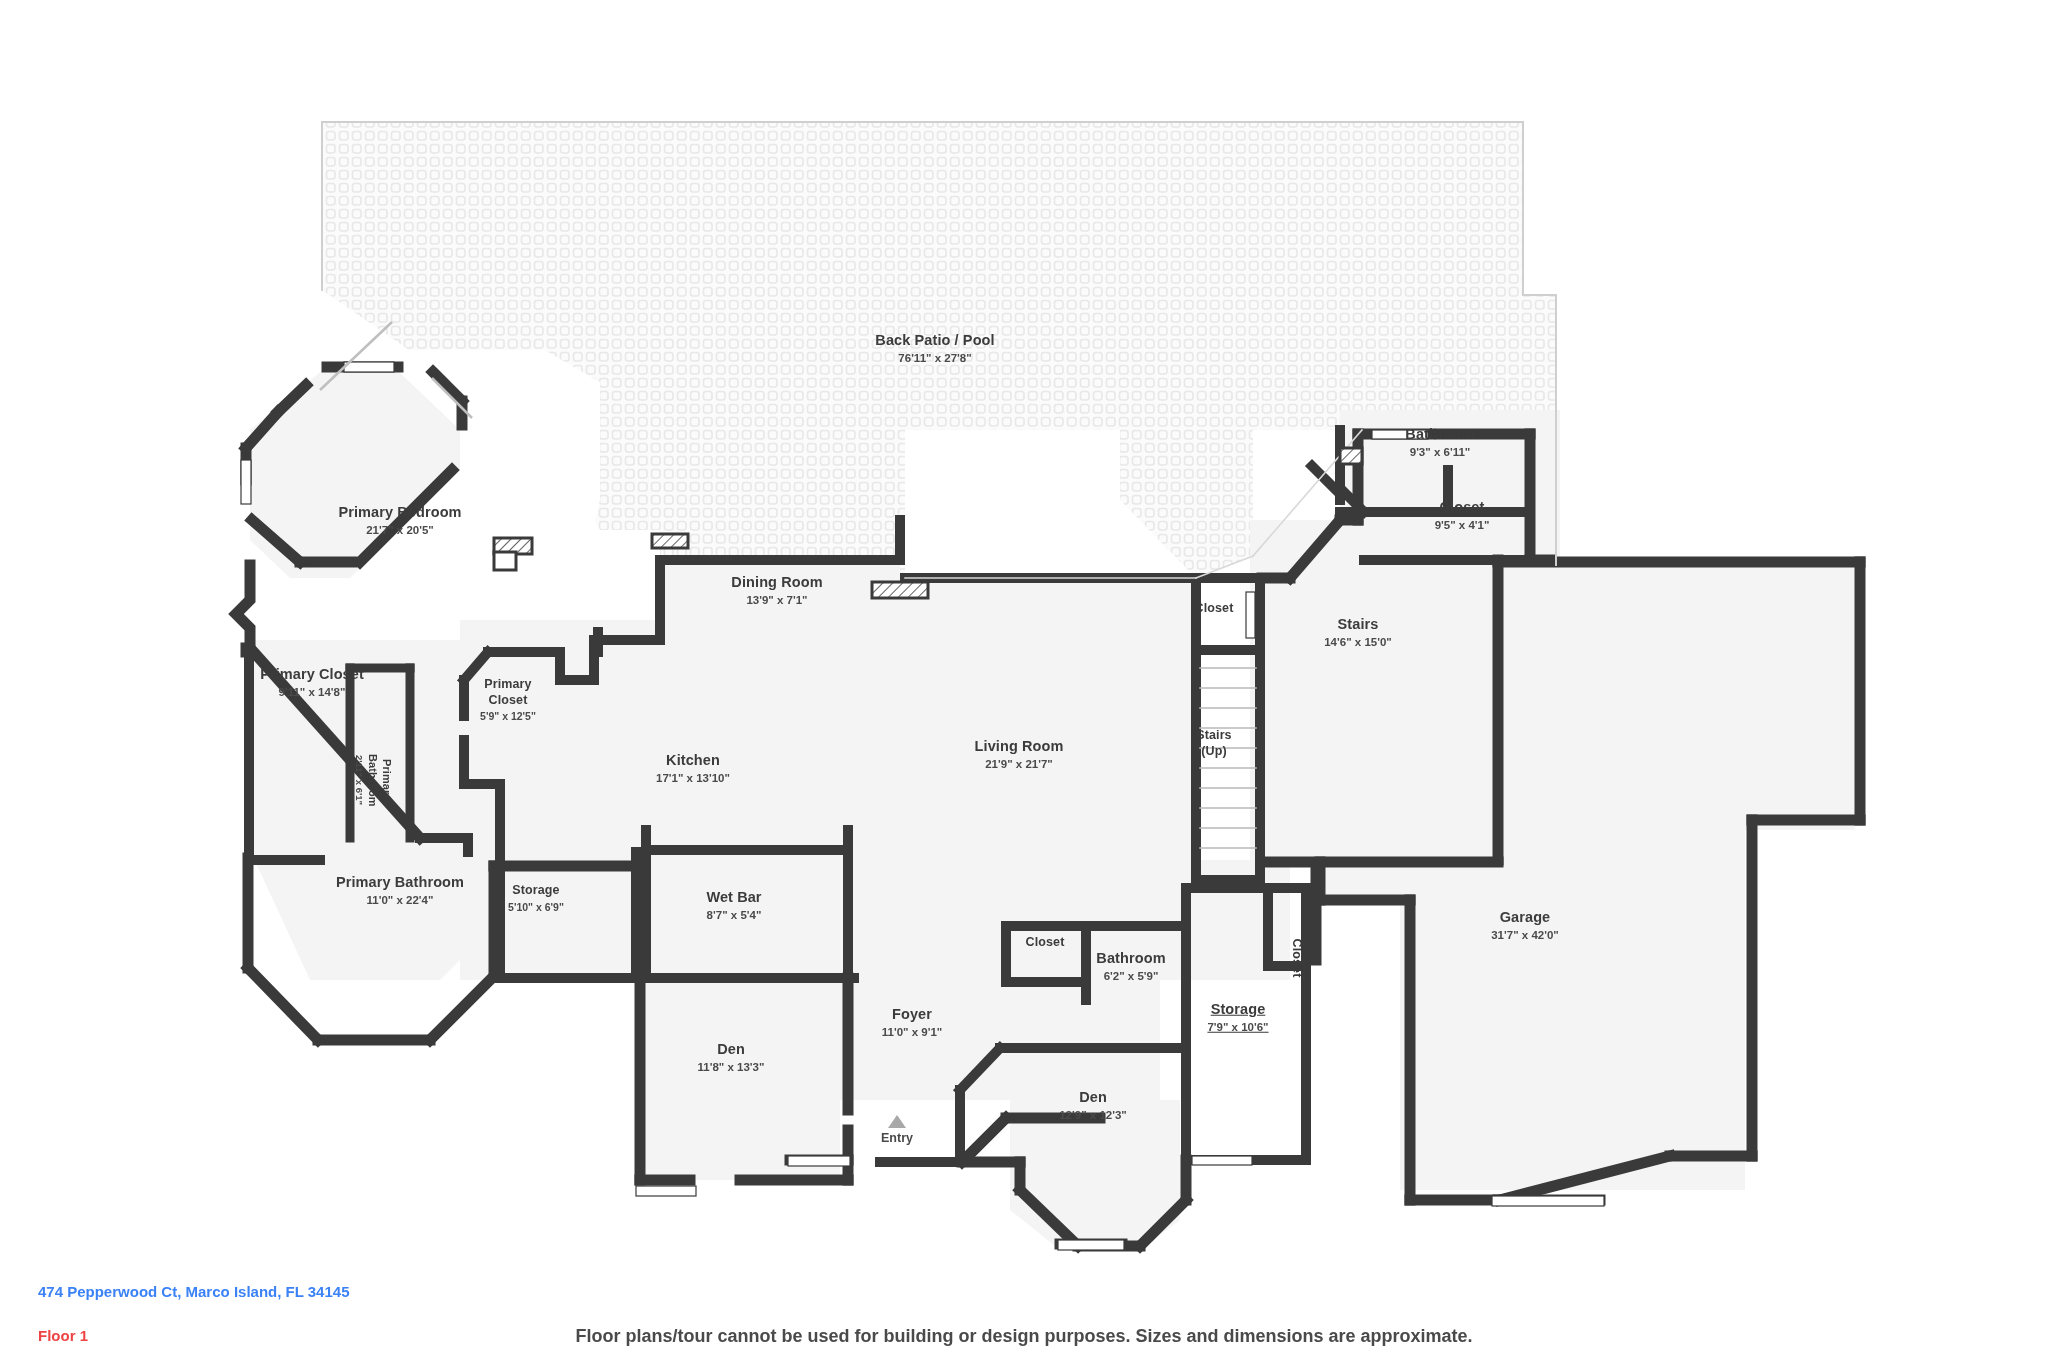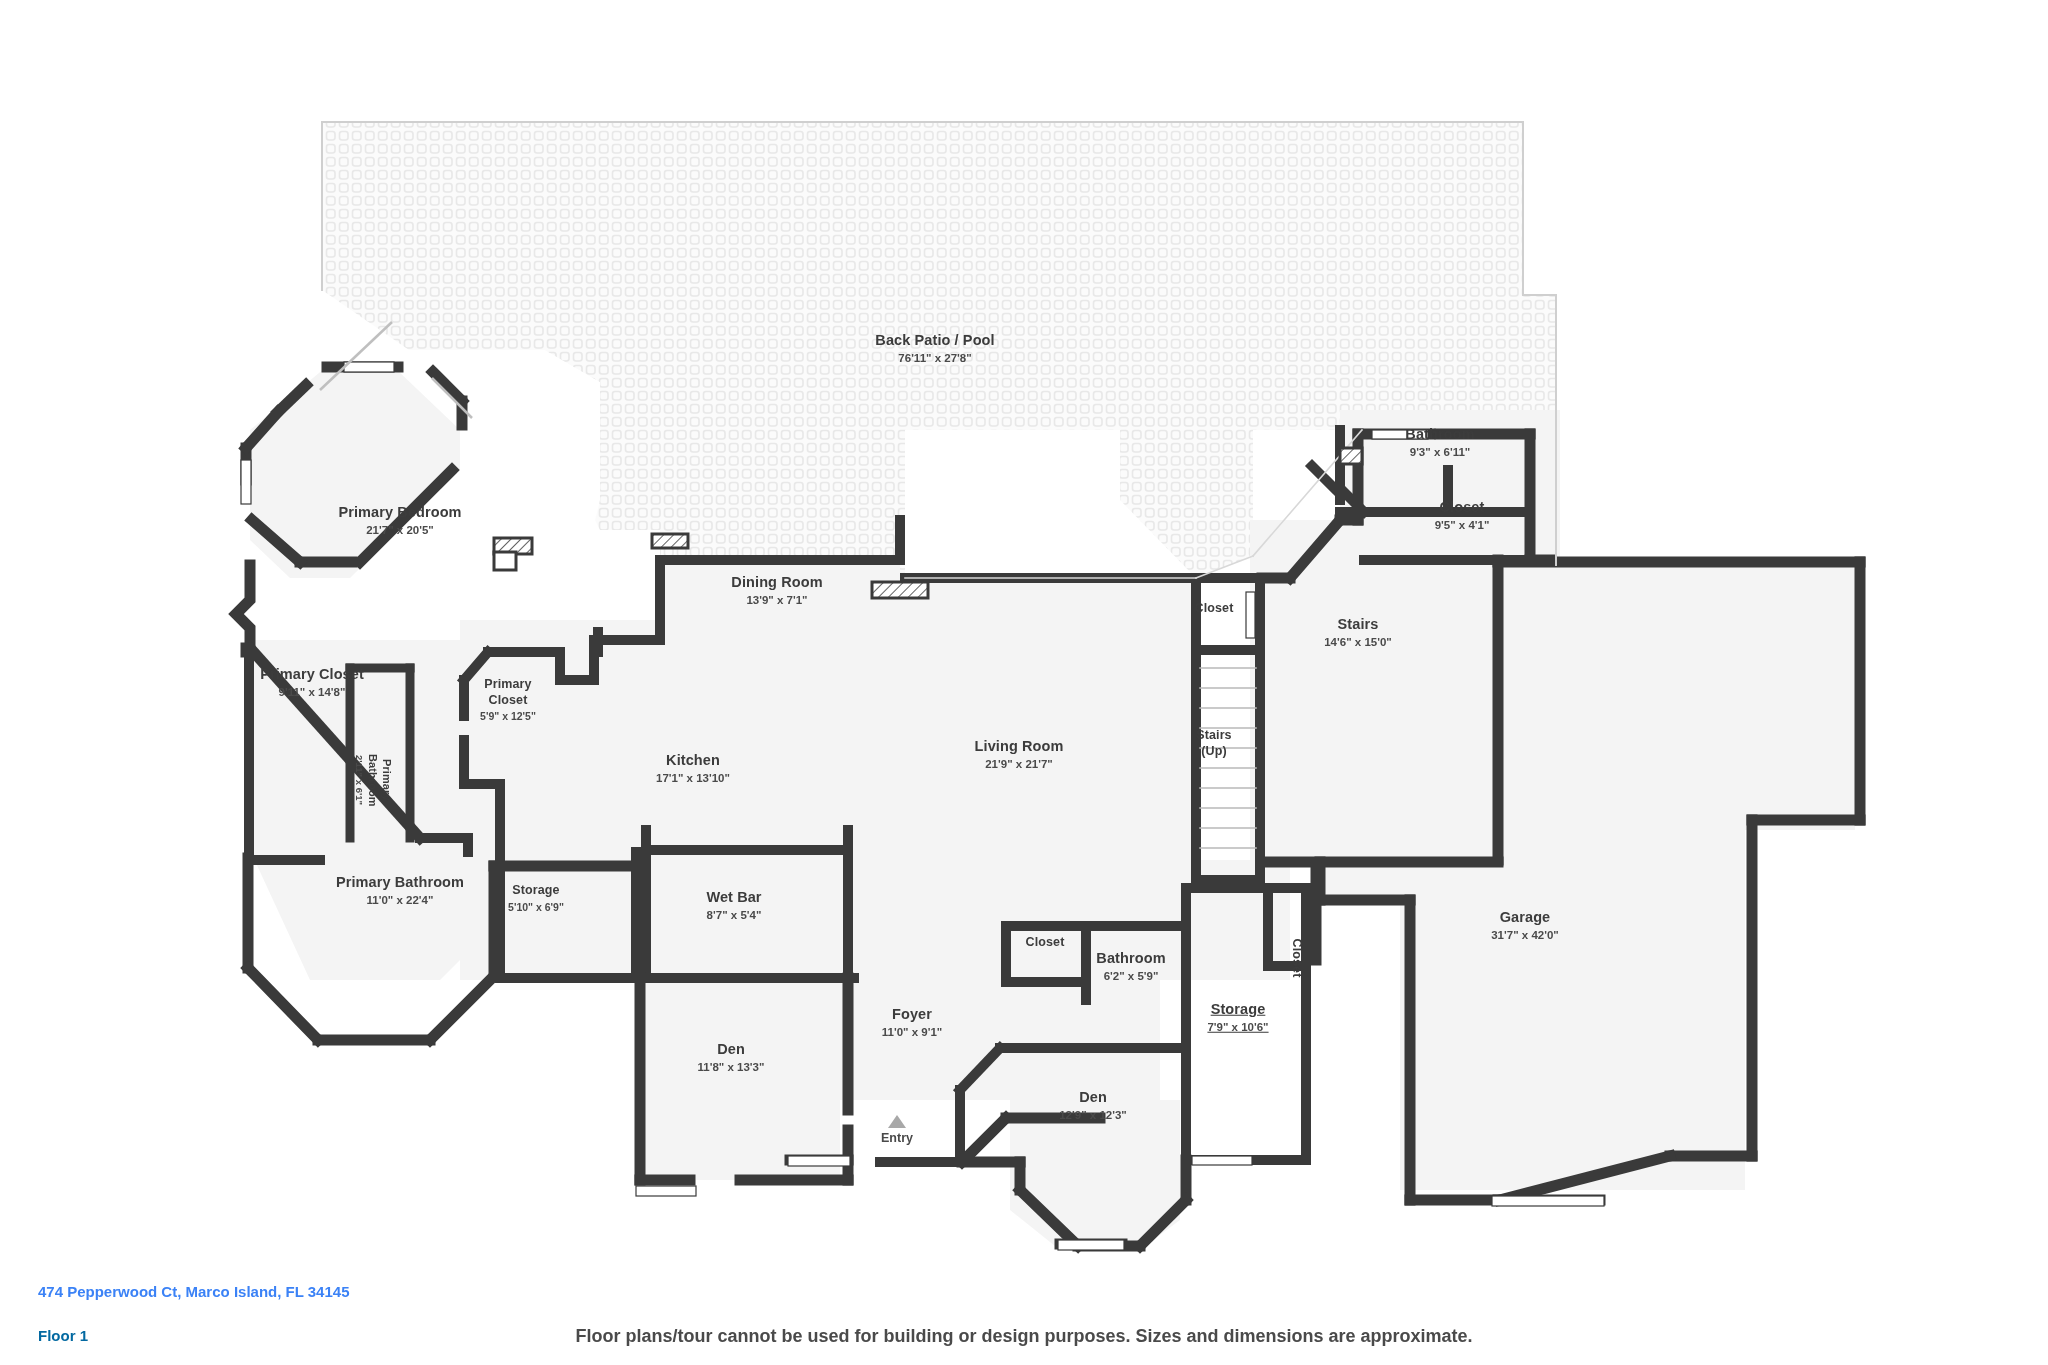--- a/index.html
+++ b/index.html
@@ -87,21 +87,21 @@
     font-size: 15px;
     font-weight: bold;
     color: #3b82f6;
   }
   #footer-floor {
     position: absolute;
     left: 38px;
     top: 1327px;
     font-size: 15px;
     font-weight: bold;
-    color: #0369a1;
+    color: #ef4444;
   }
   #footer-disclaimer {
     position: absolute;
     left: 50%;
     transform: translateX(-50%);
     top: 1326px;
     font-size: 18px;
     font-weight: bold;
     color: #4a4a4a;
     white-space: nowrap;

